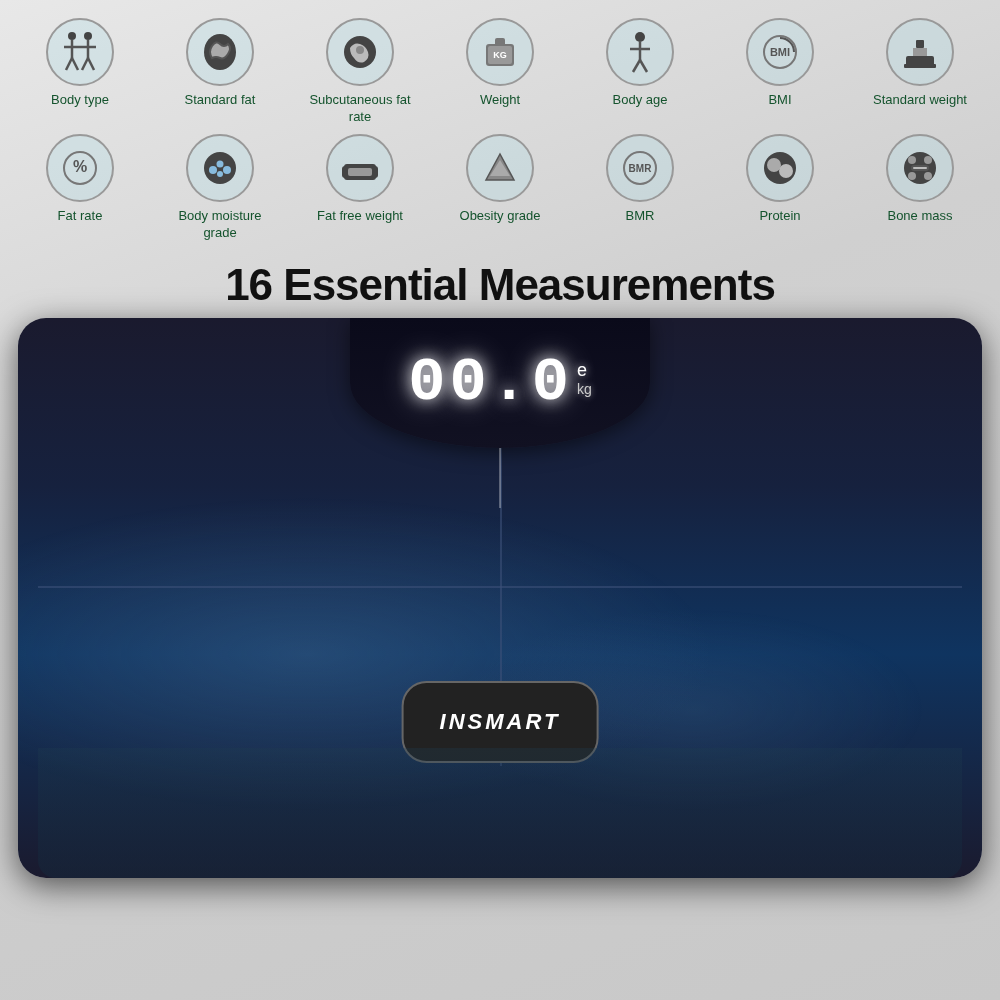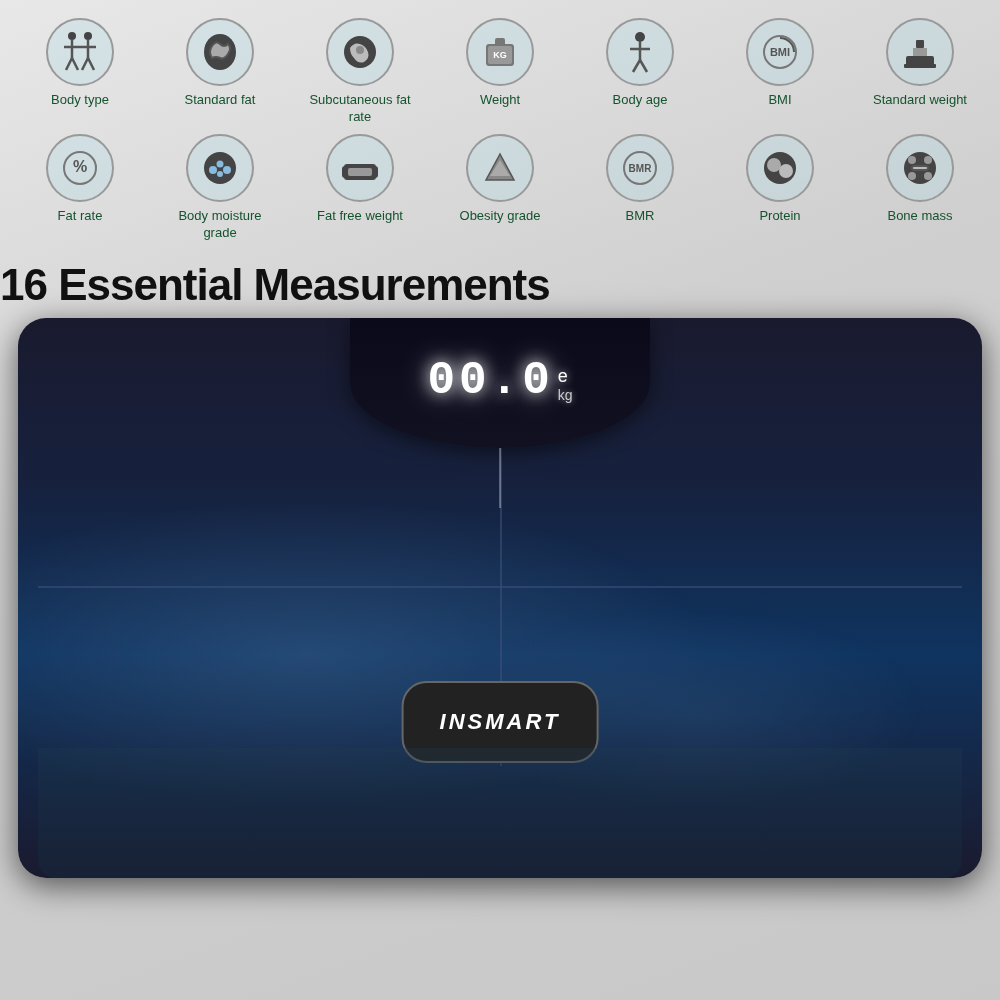--- a/index.html
+++ b/index.html
@@ -68,21 +68,21 @@
     }
 
     
     svg {
       fill: #444;
       stroke: none;
     }
 
     
     .heading-section {
-      text-align: left;
+      text-align: center;
       padding: 10px 0 8px 0;
     }
 
     .heading-section h1 {
       font-size: 44px;
       font-weight: 900;
       color: #111;
       letter-spacing: -1px;
     }
 
@@ -125,21 +125,21 @@
     }
 
     .scale-display {
       display: flex;
       align-items: flex-start;
       gap: 2px;
     }
 
     .digit-display {
       font-family: 'Courier New', monospace;
-      font-size: 46px;
+      font-size: 62px;
       font-weight: 900;
       color: #ffffff;
       text-shadow: 0 0 15px rgba(255,255,255,0.9), 0 0 30px rgba(255,255,255,0.5);
       line-height: 1;
       letter-spacing: 4px;
     }
 
     .display-superscript {
       font-size: 18px;
       color: #fff;

